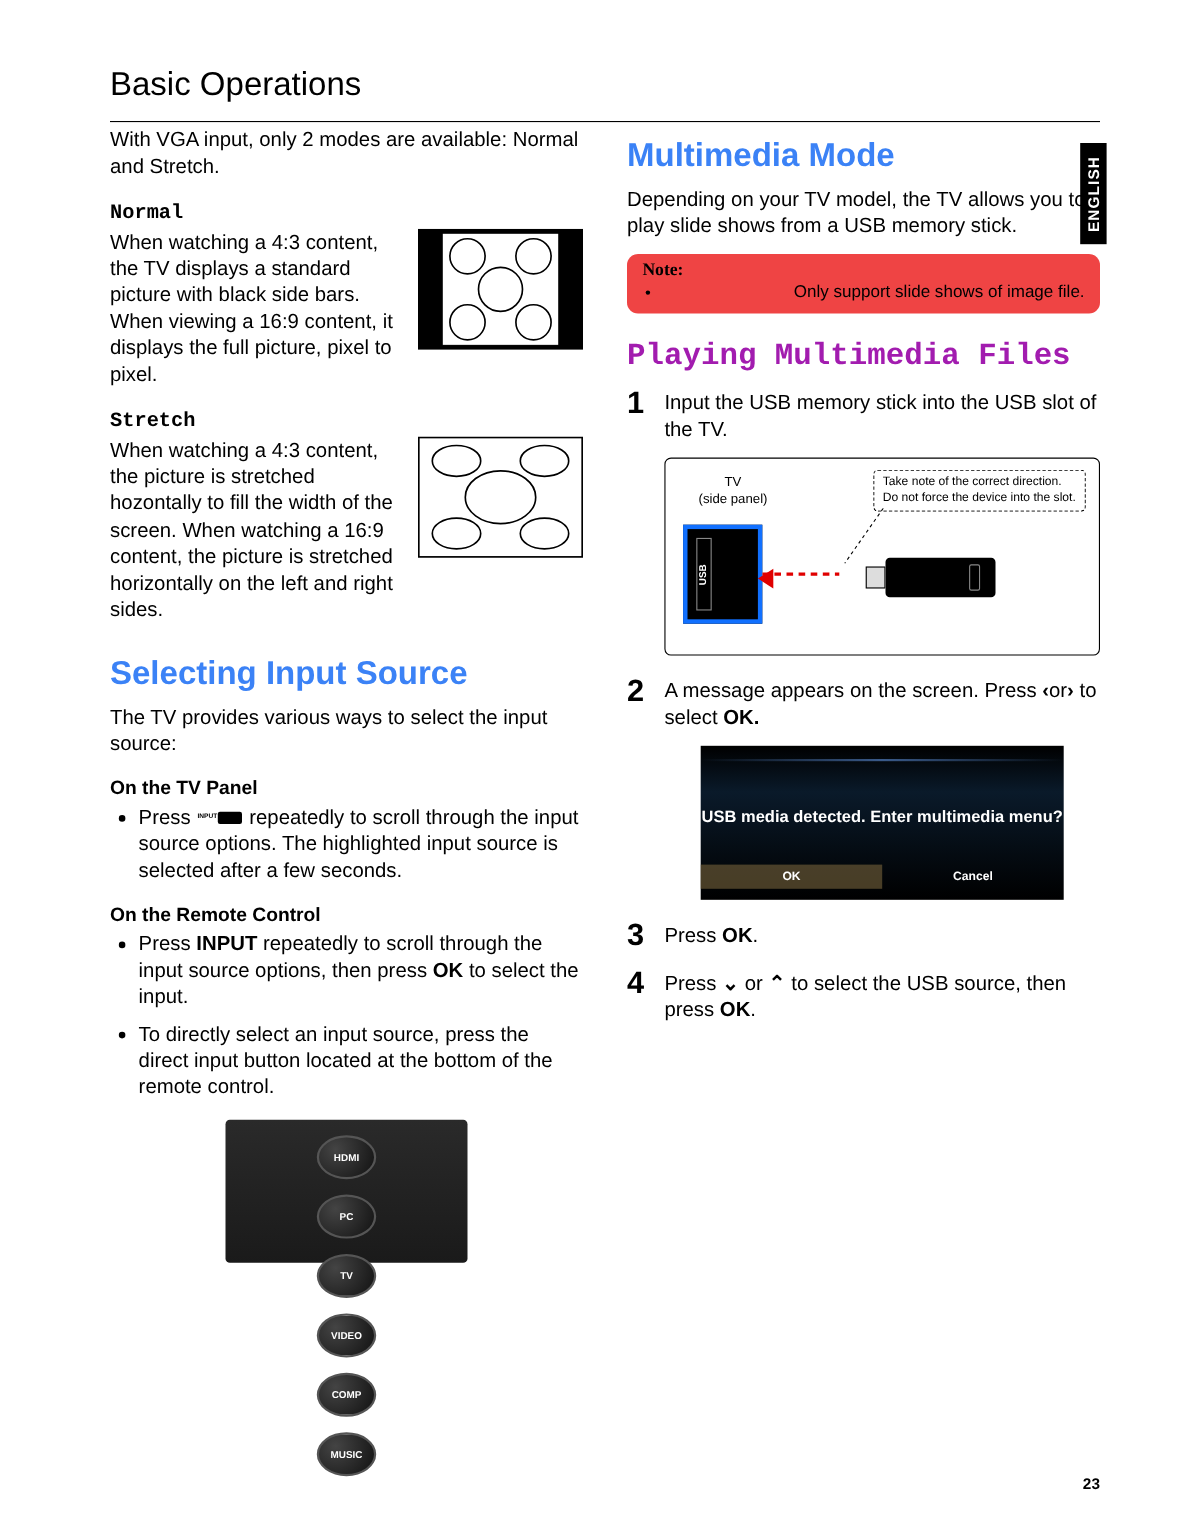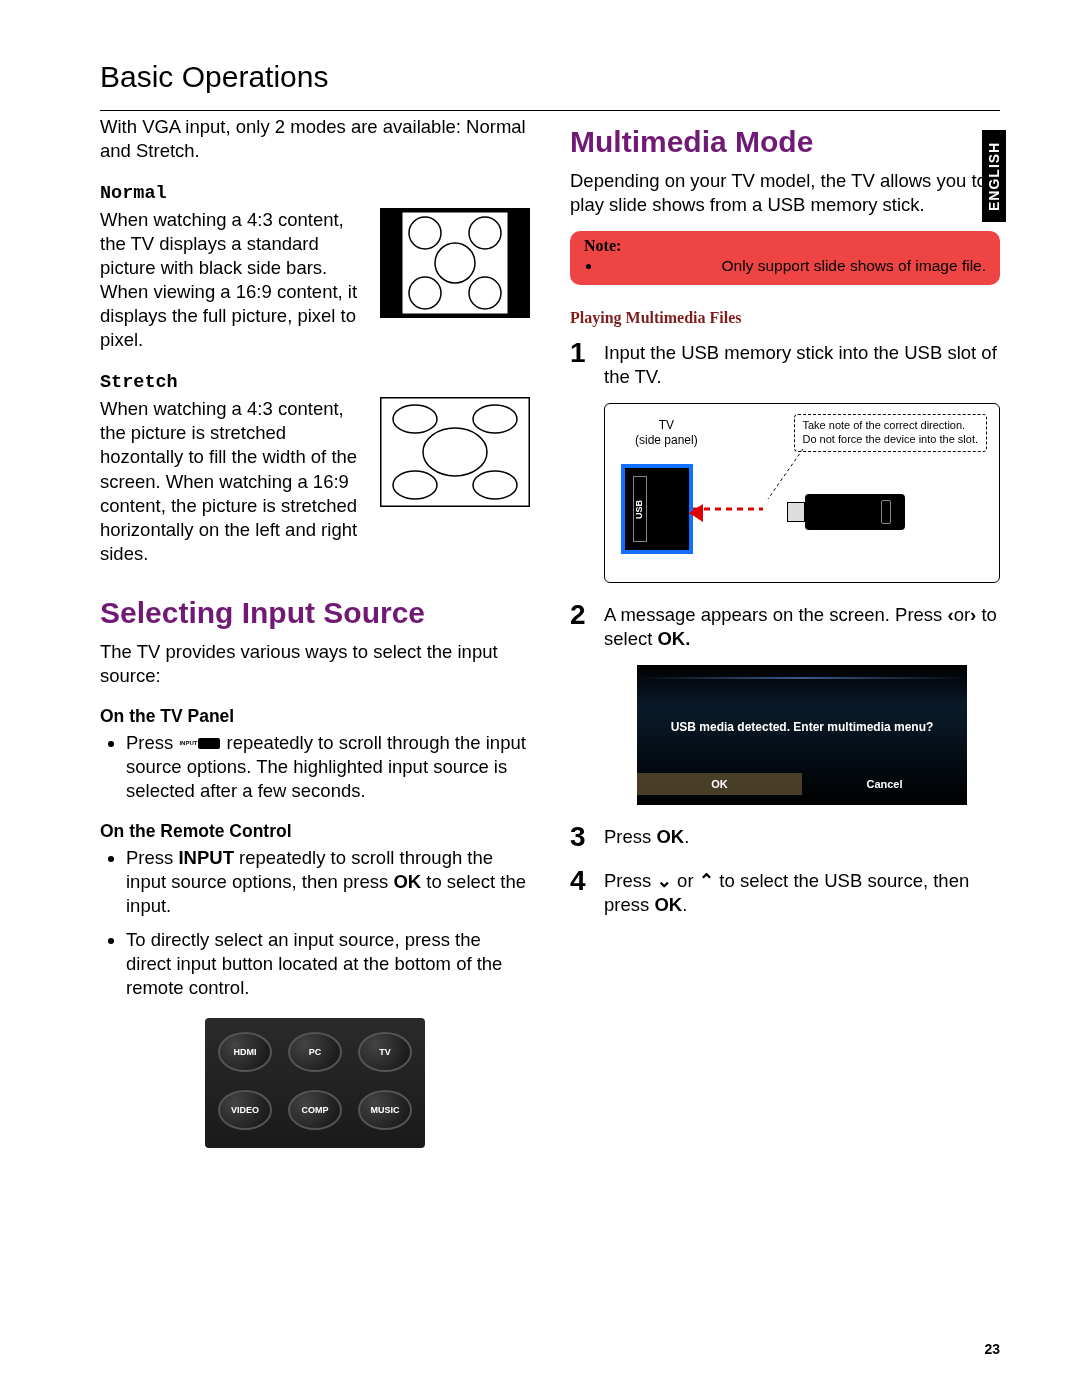--- a/index.html
+++ b/index.html
@@ -22,29 +22,29 @@
   .columns {
     display: flex;
     gap: 40px;
   }
   .col { flex: 1; }
   .body-text { font-size: 18.5px; line-height: 1.3; }
   .h1 {
     font-family: Arial, Helvetica, sans-serif;
     font-size: 30px;
     font-weight: 700;
-    color: #701a75;
+    color: #3b82f6;
     margin-top: 30px;
     margin-bottom: 10px;
   }
   .h2 {
-    font-family: Liberation Serif, serif;
-    font-size: 16px;
-    font-weight: 700;
-    color: #7f1d1d;
+    font-family: Liberation Mono, monospace;
+    font-size: 28px;
+    font-weight: 700;
+    color: #a21caf;
     margin-top: 24px;
     margin-bottom: 14px;
   }
   .slab-bold {
     font-family: "Rockwell", "Courier New", serif;
     font-weight: 700;
     font-size: 18.5px;
     margin-top: 20px;
   }
   .sub-bold {
@@ -120,41 +120,41 @@
   .bold { font-weight: 900; font-family: Arial, sans-serif; }
   .input-btn-icon {
     display: inline-flex; align-items: center; vertical-align: middle;
     font-family: Arial; font-size: 6px; font-weight: 700;
     background: #fff; padding: 0 1px;
   }
   .input-btn-icon .blk { display:inline-block; width:22px; height:11px; background:#000; margin-left:1px; border-radius:2px; }
   .remote-panel {
     width: 220px; height: 130px; background: linear-gradient(#2a2a2a,#1a1a1a);
     border-radius: 4px; margin: 18px auto 0; padding: 14px 10px;
-    display: grid; grid-template-columns: repeat(3,1fr); gap: 14px 10px;
+    display: grid; grid-template-columns: repeat(1,1fr); gap: 14px 10px;
   }
   .remote-btn {
     width: 54px; height: 40px; border-radius: 50%;
     background: radial-gradient(circle at 30% 30%, #444, #111);
     border: 2px solid #555;
     color: #fff; font-family: Arial; font-weight: 700; font-size: 9px;
     display: flex; align-items: center; justify-content: center;
     justify-self: center;
   }
   .usb-diagram {
     border: 1.5px solid #000; border-radius: 6px;
     height: 180px; margin-top: 14px; position: relative;
     font-family: Arial; font-size: 12px;
   }
   .dialog-diagram {
     width: 330px; height: 140px; margin: 14px auto 0;
     background: linear-gradient(#000 0%, #0a1a2a 30%, #000 100%);
     position: relative; color: #fff; font-family: Arial; font-size: 12px;
   }
-  .dialog-diagram .msg { position:absolute; top:55px; width:100%; text-align:center; font-weight:700; font-size:12px; line-height:1.3;}
+  .dialog-diagram .msg { position:absolute; top:55px; width:100%; text-align:center; font-weight:700; font-size:15px; line-height:1.3;}
   .dialog-diagram .btns { position:absolute; bottom:10px; width:100%; display:flex; }
   .dialog-diagram .dbtn { flex:1; text-align:center; font-weight:700; font-size:11px; padding:4px 0;}
   .dialog-diagram .ok { background: rgba(120,100,60,0.6); }
 </style>
 </head>
 <body>
 
 <div class="lang-tab">ENGLISH</div>
 
 <h1 class="page-title">Basic Operations</h1>

